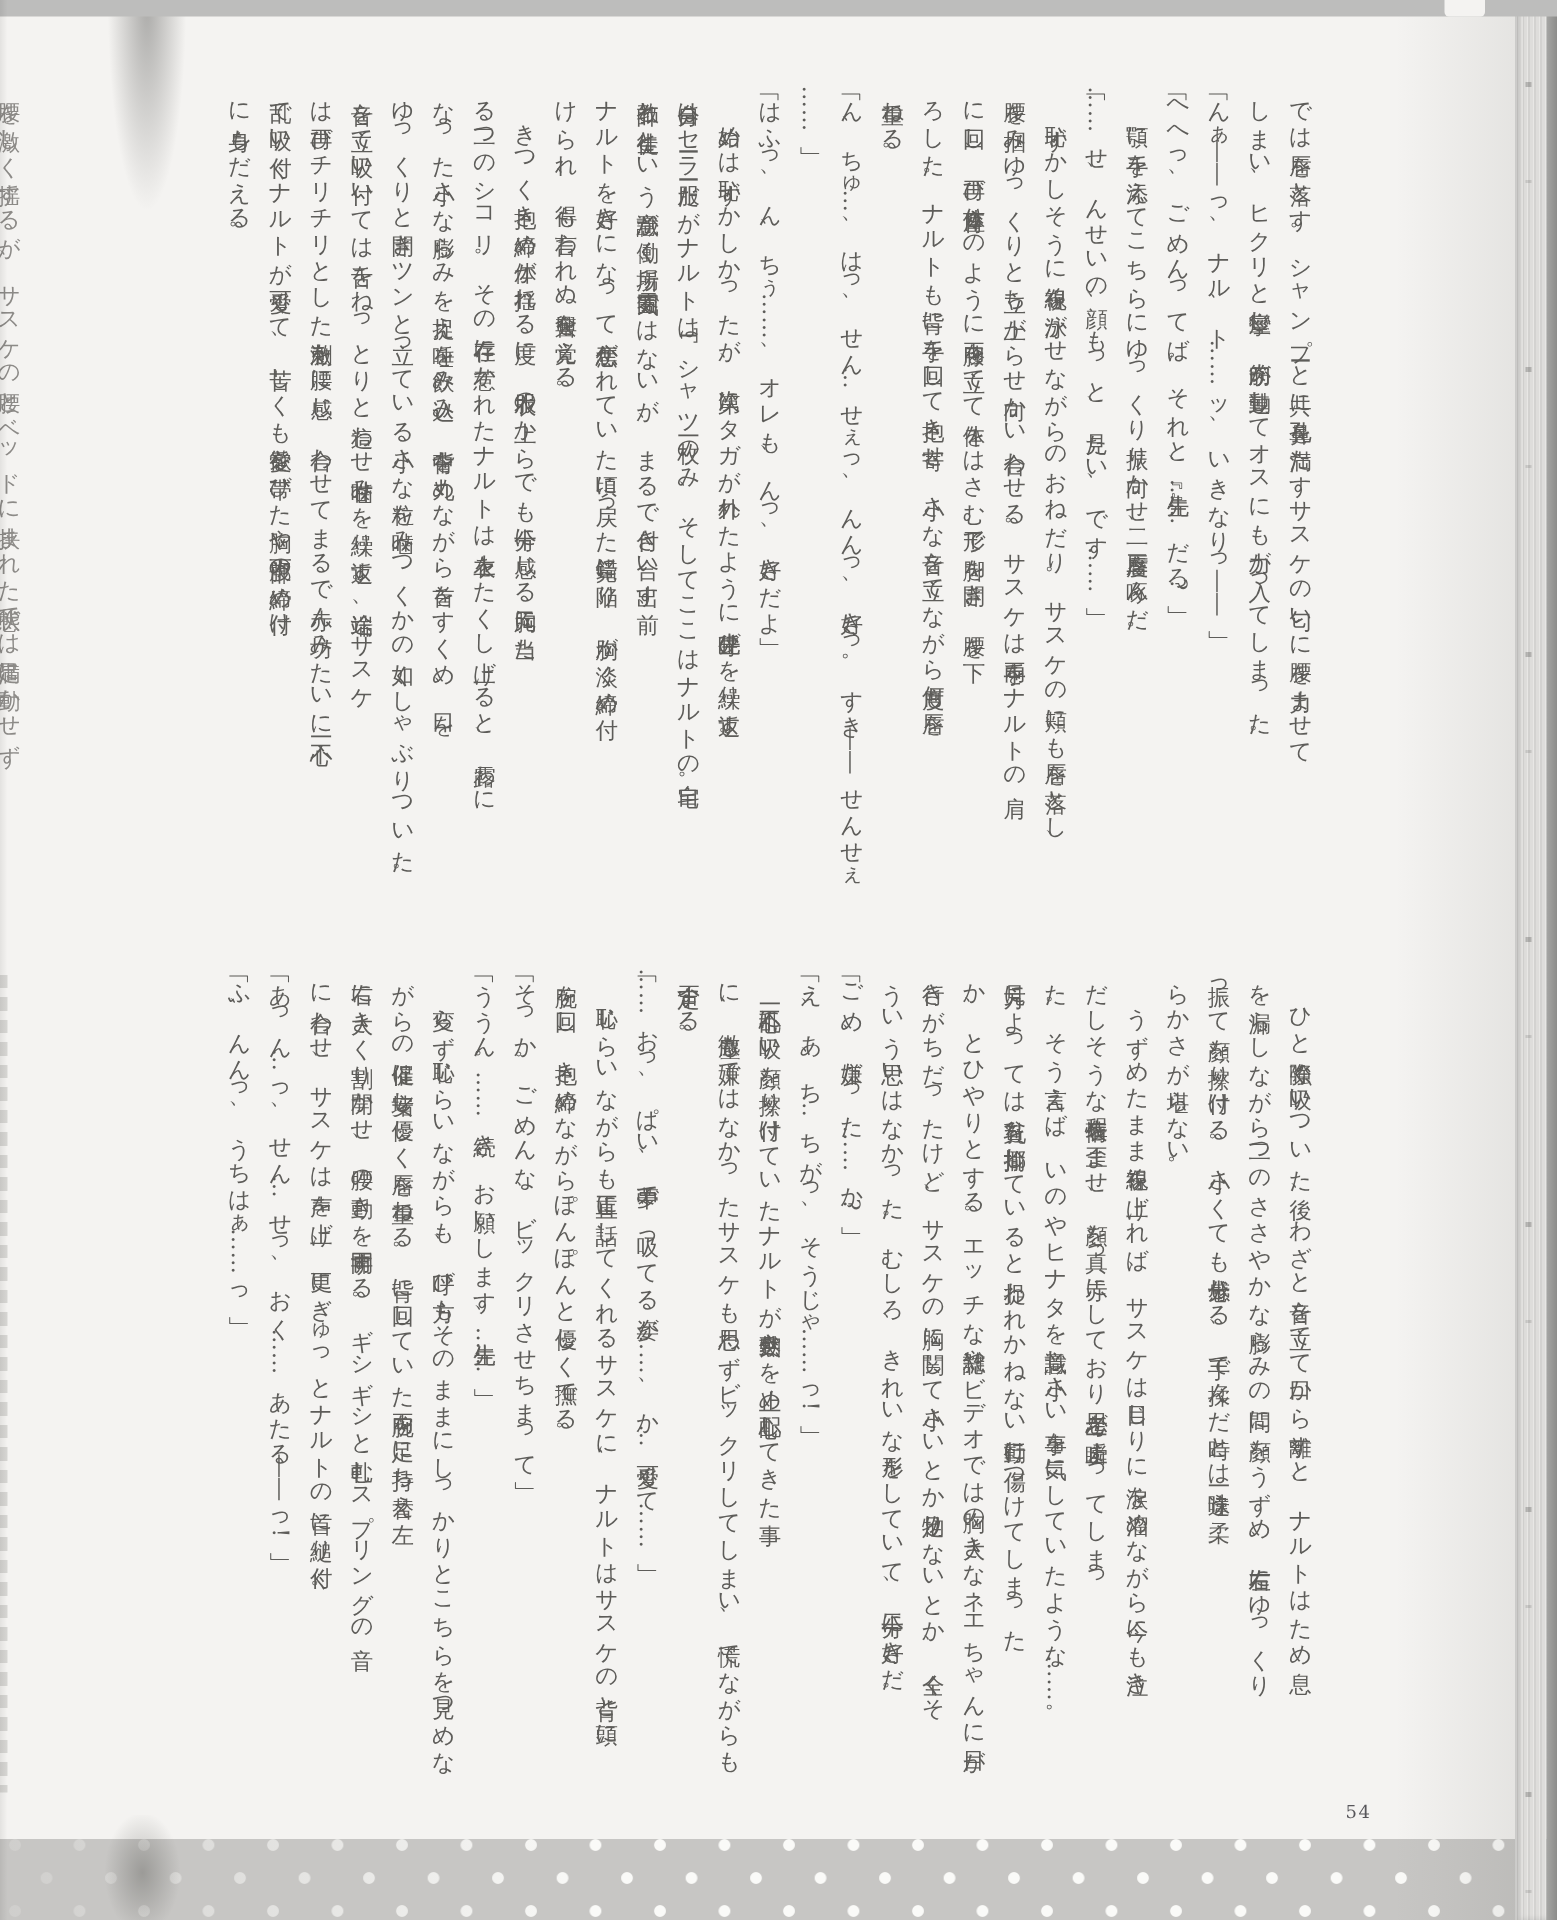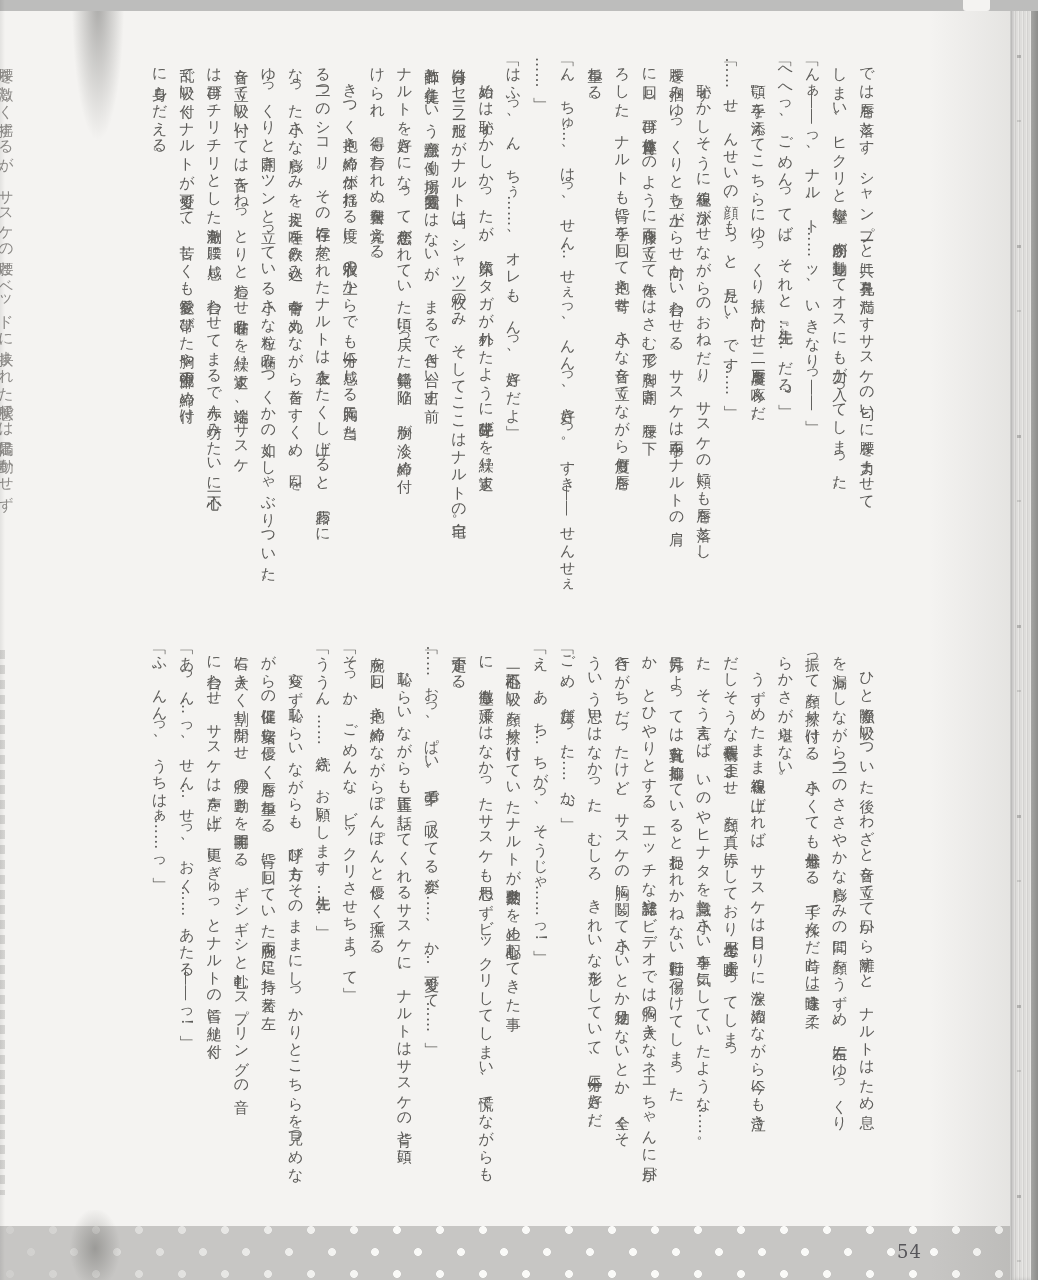--- a/index.html
+++ b/index.html
@@ -87,21 +87,21 @@
     font-size:15px;line-height:27px;letter-spacing:0.55px;
     color:#7a7875;opacity:0.85;z-index:2;
   }
   .left-clip-faint{
     position:absolute;left:0;top:650px;width:5px;height:545px;
     background:repeating-linear-gradient(180deg,rgba(110,110,105,0.22) 0 9px,transparent 9px 15px);
     z-index:2;
   }
   .page-number{
     position:absolute;left:897px;top:1201px;
-    font-size:18px;letter-spacing:1px;color:#57565a;z-index:2;margin-top:40px;
+    font-size:12px;letter-spacing:1px;color:#57565a;z-index:2;
   }
 </style>
 </head>
 <body>
 
 <div class="scan-top-band"></div>
 <div class="band-notch"></div>
 <div class="crease-top"></div>
 
 <div class="vblock block1" id="block1">

